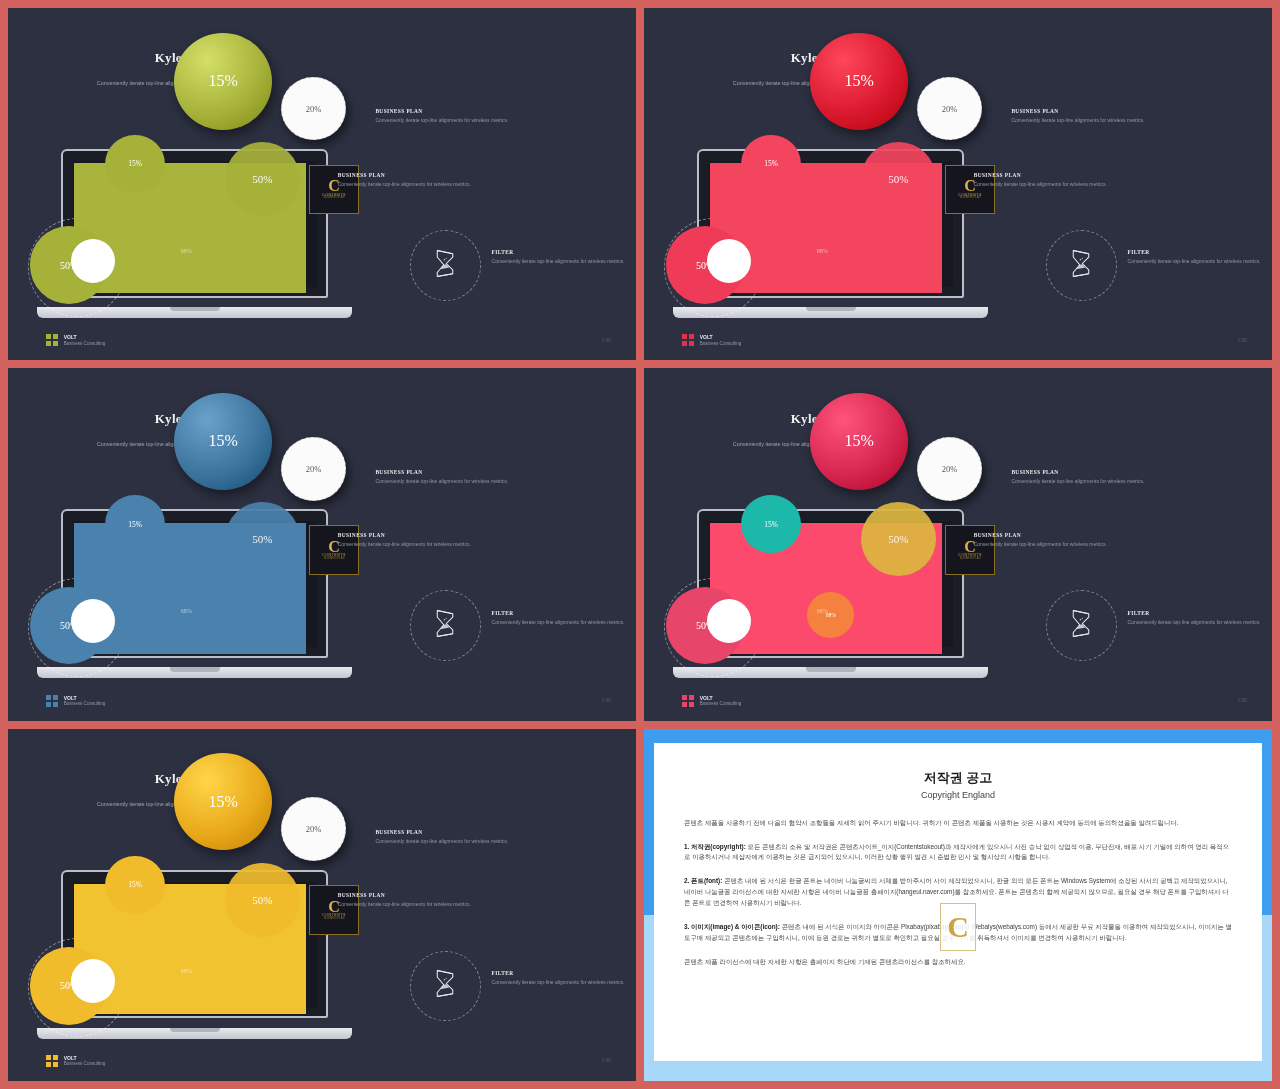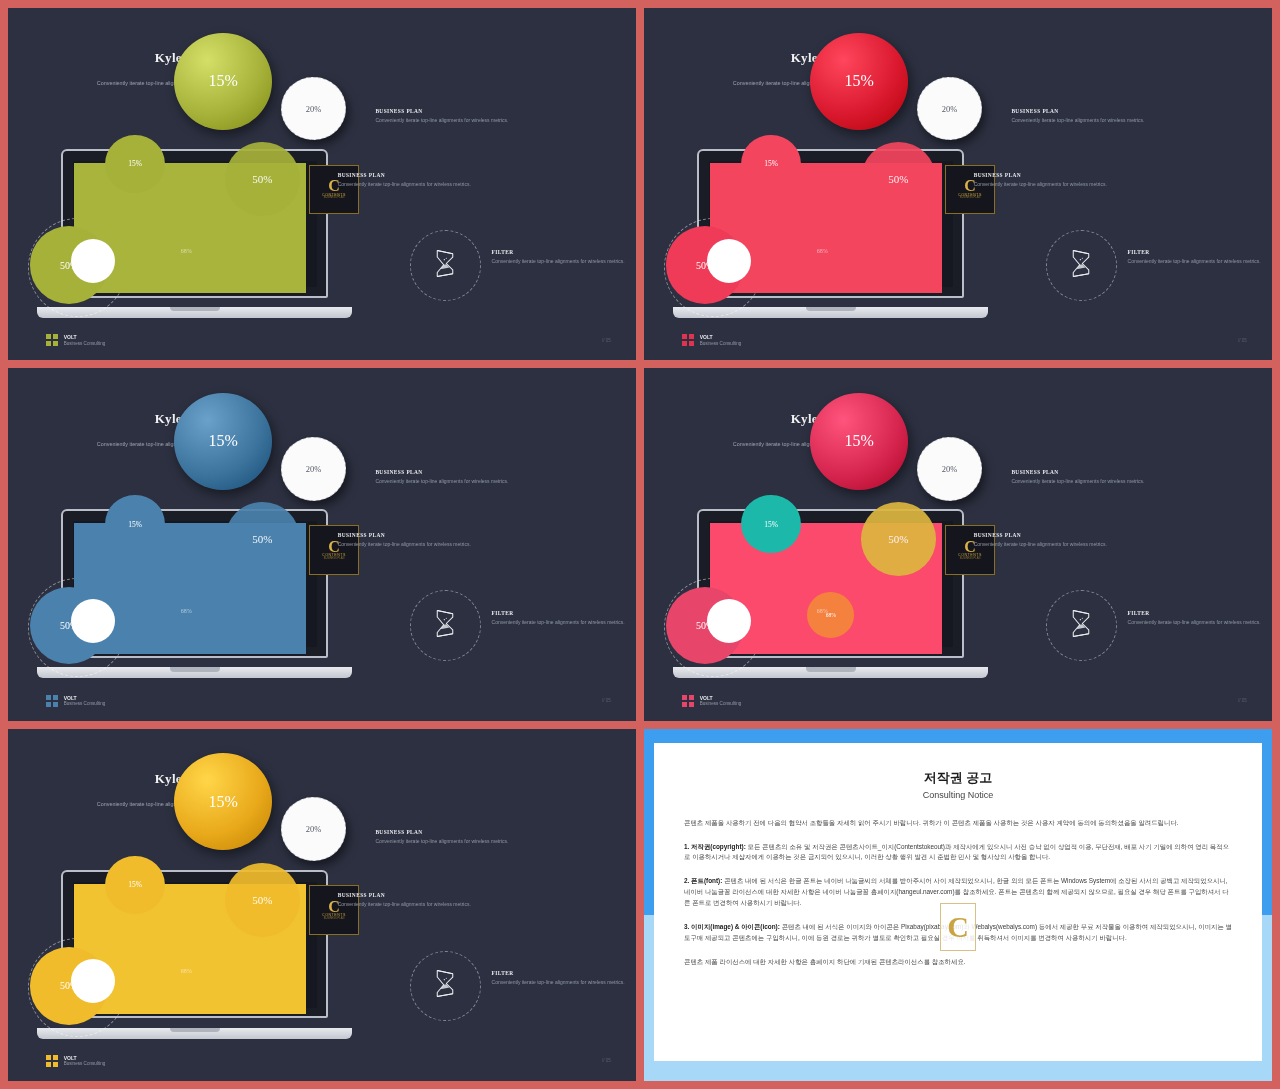--- a/index.html
+++ b/index.html
@@ -655,21 +655,21 @@
       </span>
     </div>
 
     <div class="pagenum" style="right:4%;bottom:5%;font-size:4.6px;">// 05</div>
   </div>
 
   <div class="cslide">
     <div class="lowerband"></div>
     <div class="cpaper">
       <div class="ctitle" style="font-size: 13px;">저작권 공고</div>
-      <div class="csub" style="font-size: 9px;">Consulting Notice</div>
+      <div class="csub" style="font-size: 9px;">Copyright England</div>
       <div class="cbody" id="cbody" style="font-size: 6.4px;">
           <p>콘텐츠 제품을 사용하기 전에 다음의 협약서 조항들을 자세히 읽어 주시기 바랍니다. 귀하가 이 콘텐츠 제품을 사용하는 것은 사용자 계약에 동의에 동의하셨음을 알려드립니다.</p>
           <p><b>1. 저작권(copyright): </b>모든 콘텐츠의 소유 및 저작권은 콘텐츠사이트_이지(Contentstokeout)과 제작사에게 있으시니 사전 승낙 없이 상업적 이용, 무단전재, 배포 사기 기밀에 의하여 영리 목적으로 이용하시거나 제삼자에게 이용하는 것은 금지되어 있으시니, 이러한 상황 행위 발견 시 준법한 민사 및 형사상의 사항을 합니다.</p>
           <p><b>2. 폰트(font): </b>콘텐츠 내에 된 서식은 한글 폰트는 네이버 나눔글씨의 서체를 받아주시어 사이 제작되었으시니, 한글 외의 모든 폰트는 Windows System에 소장된 사서의 공백고 제작되었으시니, 네이버 나눔글꼴 라이선스에 대한 자세한 사항은 네이버 나눔글꼴 홈페이지(hangeul.naver.com)를 참조하세요. 폰트는 콘텐츠의 함께 제공되지 않으므로, 필요실 경우 해당 폰트를 구입하셔서 다른 폰트로 변경하여 사용하시기 바랍니다.</p>
           <p><b>3. 이미지(image) &amp; 아이콘(icon): </b>콘텐츠 내에 된 서식은 이미지와 아이콘은 Pixabay(pixabay.com)과 Webalys(webalys.com) 등에서 제공한 무료 저작물을 이용하여 제작되었으시니, 이미지는 별도구매 제공되고 콘텐츠에는 구입하시니, 이에 등원 경로는 귀하가 별도로 확인하고 필요실 경우 여서를 취득하셔서 이미지를 변경하여 사용하시기 바랍니다.</p>
           <p>콘텐츠 제품 라이선스에 대한 자세한 사항은 홈페이지 하단에 기재된 콘텐츠라이선스를 참조하세요.</p>
         </div>
       <div class="watermark">
         <span>C</span>
       </div>

